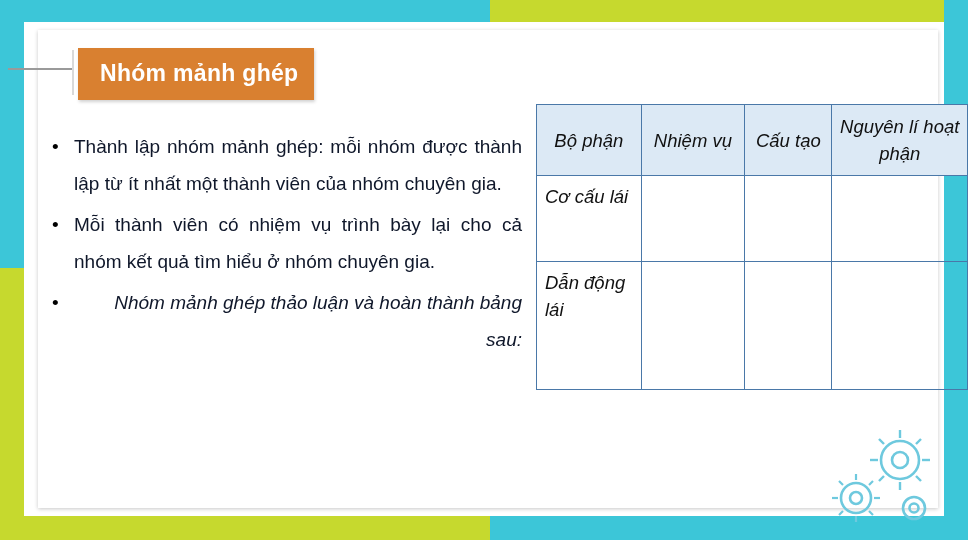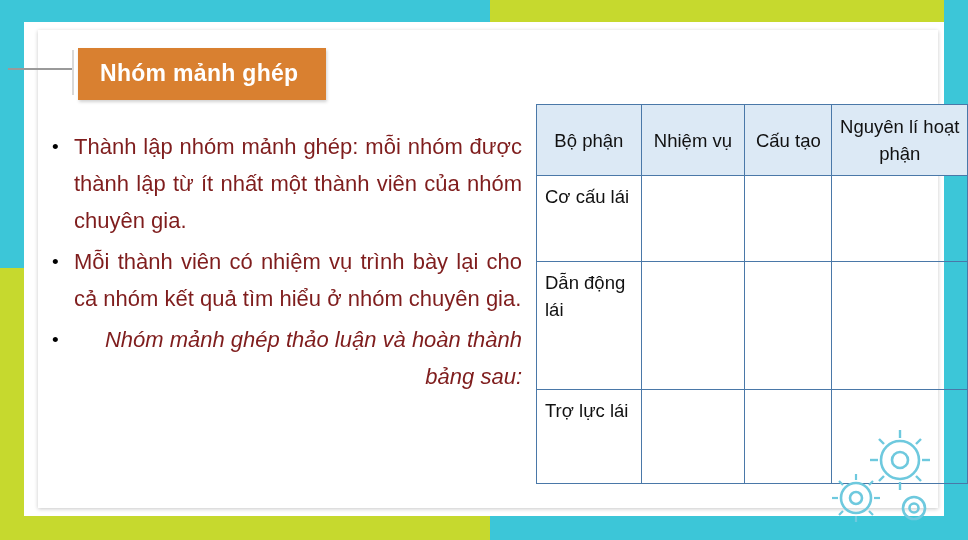--- a/index.html
+++ b/index.html
@@ -103,21 +103,21 @@
 
   
   .title-chip {
     position: absolute;
     left: 78px;
     top: 48px;
     background: #d98030;
     color: #ffffff;
     font-size: 23px;
     font-weight: bold;
-    padding: 12px 28px 13px 22px;
+    padding: 12px 16px 13px 22px;
     letter-spacing: 0.3px;
     white-space: nowrap;
     box-shadow: 1px 2px 3px rgba(0,0,0,0.18);
   }
 
   
   .bullets {
     position: absolute;
     left: 52px;
     top: 128px;
@@ -131,35 +131,36 @@
   .bullet-dot {
     width: 22px;
     flex: 0 0 22px;
     font-size: 19px;
     line-height: 37px;
     color: #000000;
     text-align: left;
   }
   .bullet-text {
     flex: 1 1 auto;
-    font-size: 22px;
+    font-size: 19px;
     line-height: 37px;
-    color: #7f1d1d;
+    color: #0f172a;
     text-align: justify;
   }
   .bullet-text.nojust {
     text-align: right;
     font-style: italic;
   }
 
   
   .tbl-wrap {
     position: absolute;
     left: 536px;
     top: 104px;
+    font-style: italic;
   }
   table.grid {
     border-collapse: collapse;
     table-layout: fixed;
   }
   table.grid th, table.grid td {
     border: 1px solid #4a78a8;
     vertical-align: top;
     padding: 7px 8px 10px 8px;
     font-size: 18.5px;
@@ -243,26 +244,20 @@
       </thead>
       <tbody>
         <tr class="row-h1">
           <td>Cơ cấu lái</td>
           <td class="empty"></td>
           <td class="empty"></td>
           <td class="empty"></td>
         </tr>
         <tr class="row-h2">
           <td>Dẫn động lái</td>
-          <td class="empty"></td>
-          <td class="empty"></td>
-          <td class="empty"></td>
-        </tr>
-        <tr class="row-h3">
-          <td>Trợ lực lái</td>
           <td class="empty"></td>
           <td class="empty"></td>
           <td class="empty"></td>
         </tr>
       </tbody>
     </table>
   </div>
 
   <svg class="gears" viewBox="0 0 150 110">
     <g fill="none" stroke="#6ec9de" stroke-width="2.6">

